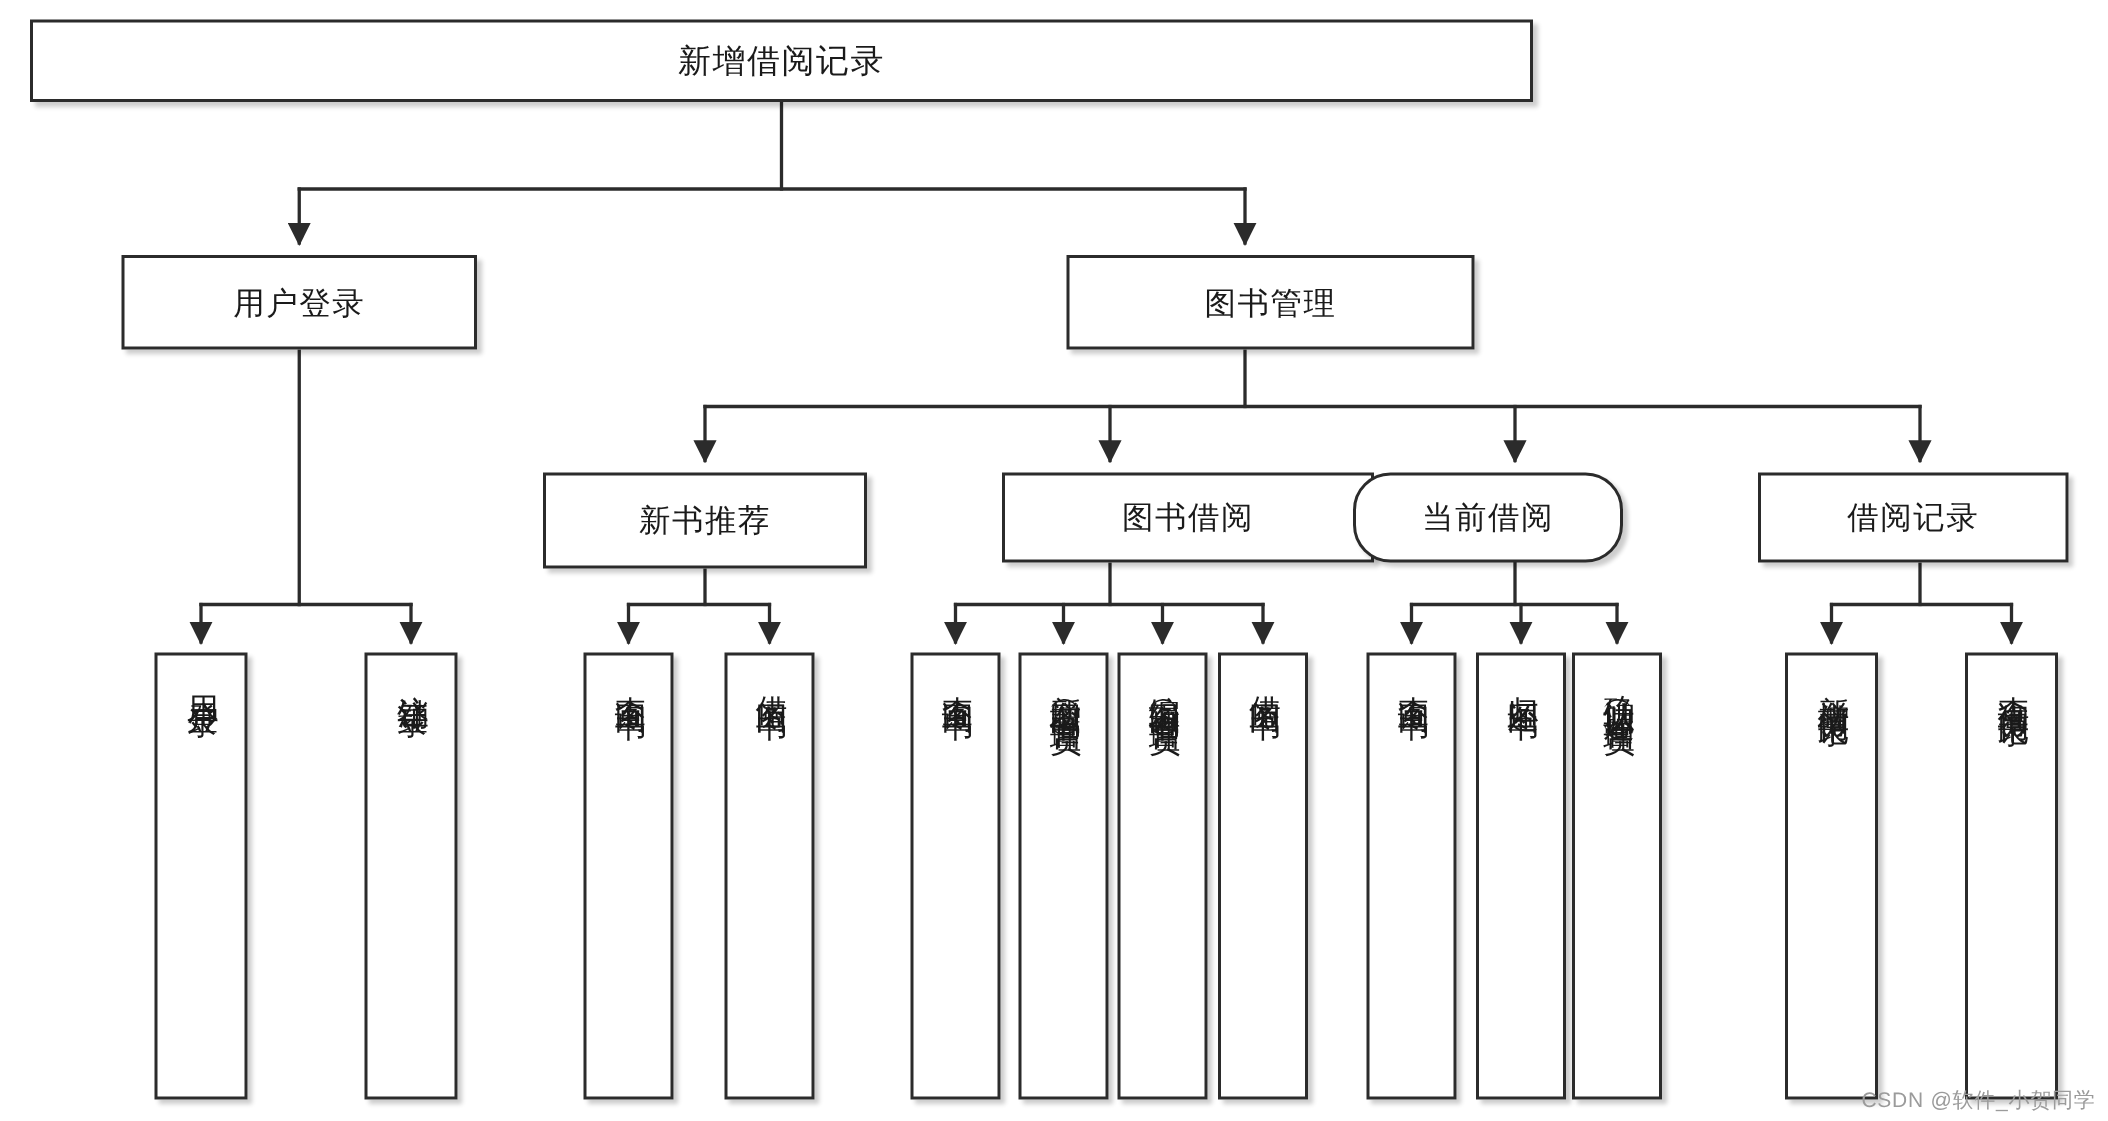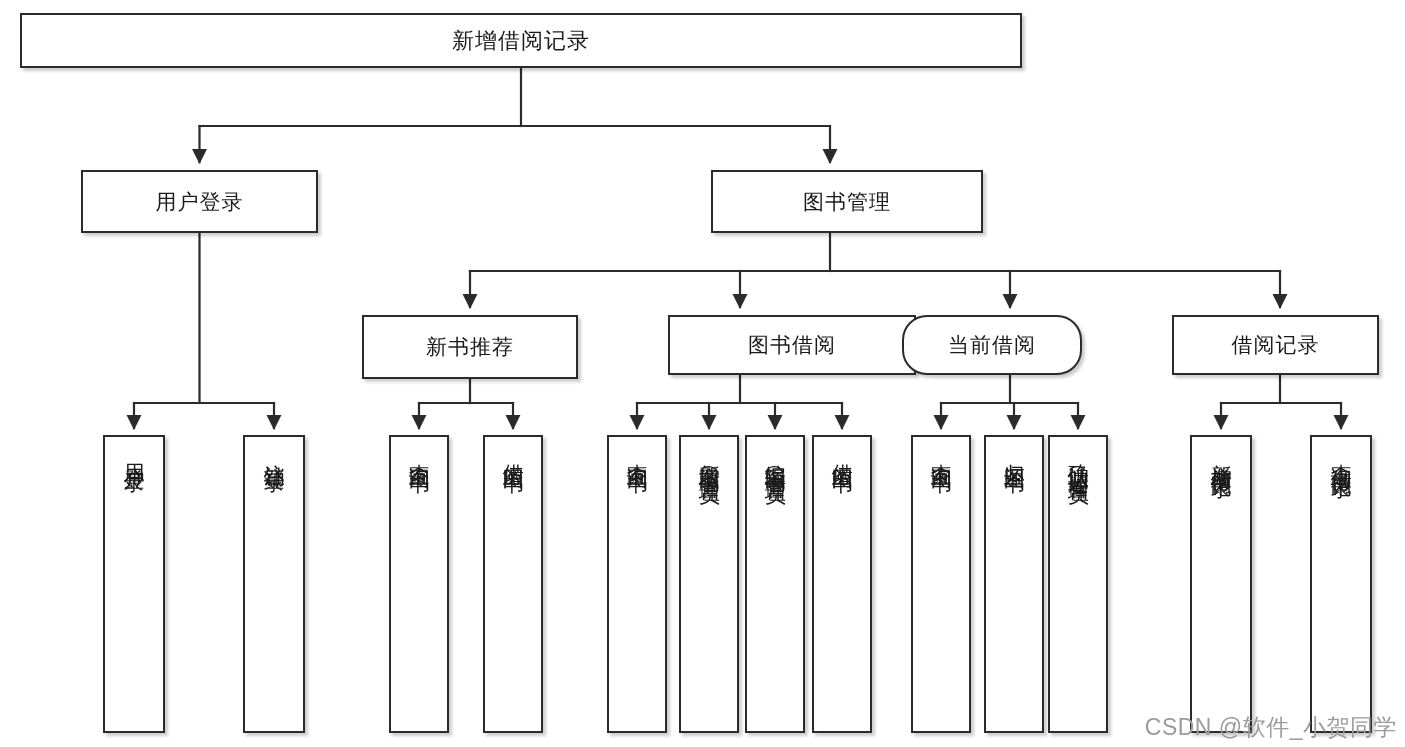--- a/index.html
+++ b/index.html
@@ -56,21 +56,21 @@
     text-orientation: upright;
     font-size: 21px;
     line-height: 1.08;
     letter-spacing: 3px;
     white-space: normal;
   }
   .watermark {
     position: absolute;
     right: 8px;
     bottom: 4px;
-    font-size: 23px;
+    font-size: 14px;
     color: #9b9b9b;
     letter-spacing: 0.5px;
     white-space: nowrap;
     pointer-events: none;
   }
 </style>
 </head>
 <body>
 
 <div id="canvas">

